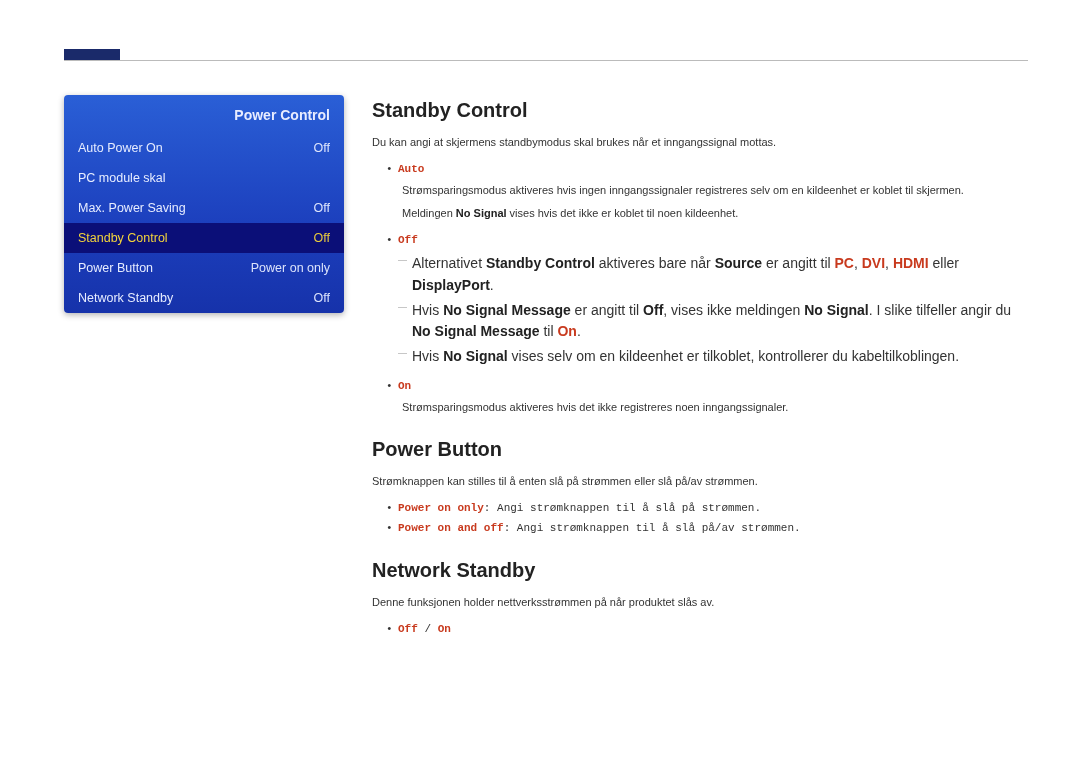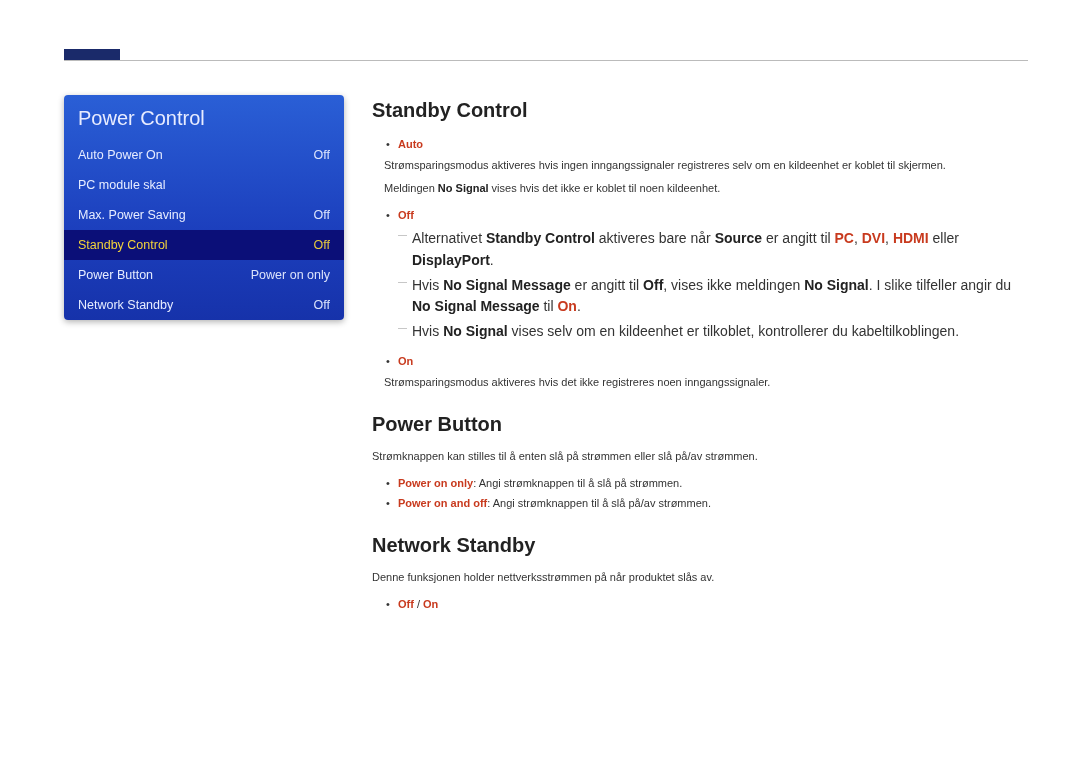--- a/index.html
+++ b/index.html
@@ -38,24 +38,25 @@
   .menu-card {
     background: linear-gradient(180deg, #2a5fd6 0%, #1c3fbd 60%, #1632aa 100%);
     border-radius: 4px;
     color: #fff;
     width: 280px;
     box-shadow: 0 2px 6px rgba(0,0,0,0.3);
     overflow: hidden;
     font-family: "Segoe UI", Arial, sans-serif;
   }
   .menu-title {
-    font-size: 20px;
-    font-weight: 400;
+    font-size: 14px;
+    font-weight: 700;
     padding: 12px 14px 10px 14px;
     color: #e8ecff;
+    text-align: right;
   }
   .menu-row {
     display: flex;
     justify-content: space-between;
     align-items: flex-end;
     font-size: 12.5px;
     padding: 8px 14px;
     color: #e6ecff;
   }
   .menu-row.selected {
@@ -74,41 +75,41 @@
   .content { flex: 1; font-size: 11px; line-height: 1.55; color: #333; }
   .content h2 {
     font-size: 20px;
     font-weight: 700;
     color: #222;
     margin-bottom: 8px;
     margin-top: 18px;
   }
   .content h2:first-child { margin-top: 0; }
   .content p { margin-bottom: 6px; }
-  ul.bullets { list-style: none; margin: 10px 0 4px 14px; }
+  ul.bullets { list-style: none; margin: 10px 0 4px 14px; font-family: Liberation Mono, monospace; }
   ul.bullets > li { position: relative; padding-left: 12px; margin-bottom: 3px; }
   ul.bullets > li::before {
     content: "•";
     position: absolute;
     left: 0;
     color: #333;
   }
   ul.notes { list-style: none; margin: 2px 0 2px 26px; }
   ul.notes > li { position: relative; padding-left: 14px; margin-bottom: 3px; font-size: 14px; }
   ul.notes > li::before {
     content: "―";
     position: absolute;
     left: 0;
     color: #aaa;
     font-size: 9px;
     top: 1px;
   }
   .em { color: #c83a1e; font-weight: 600; }
   .bold { font-weight: 700; color: #222; }
-  .subline { margin-left: 12px; font-size: 11px; }
+  .subline { margin-left: 30px; font-size: 11px; }
 </style>
 </head>
 <body>
 
 <div class="topbar">
   <div class="topbar-accent"></div>
 </div>
 
 <div class="page">
 
@@ -140,20 +141,21 @@
         <span>Network Standby</span>
         <span class="value">Off</span>
       </div>
     </div>
 
   </div>
 
   <div class="content">
 
     <h2>Standby Control</h2>
+    <p>Du kan angi at skjermens standbymodus skal brukes når et inngangssignal mottas.</p>
 
     <ul class="bullets">
       <li>
         <span class="em">Auto</span>
       </li>
     </ul>
     <p class="subline">Strømsparingsmodus aktiveres hvis ingen inngangssignaler registreres selv om en kildeenhet er koblet til skjermen.</p>
     <p class="subline">
       <span>Meldingen </span><span class="bold">No Signal</span><span> vises hvis det ikke er koblet til noen kildeenhet.</span>
     </p>

